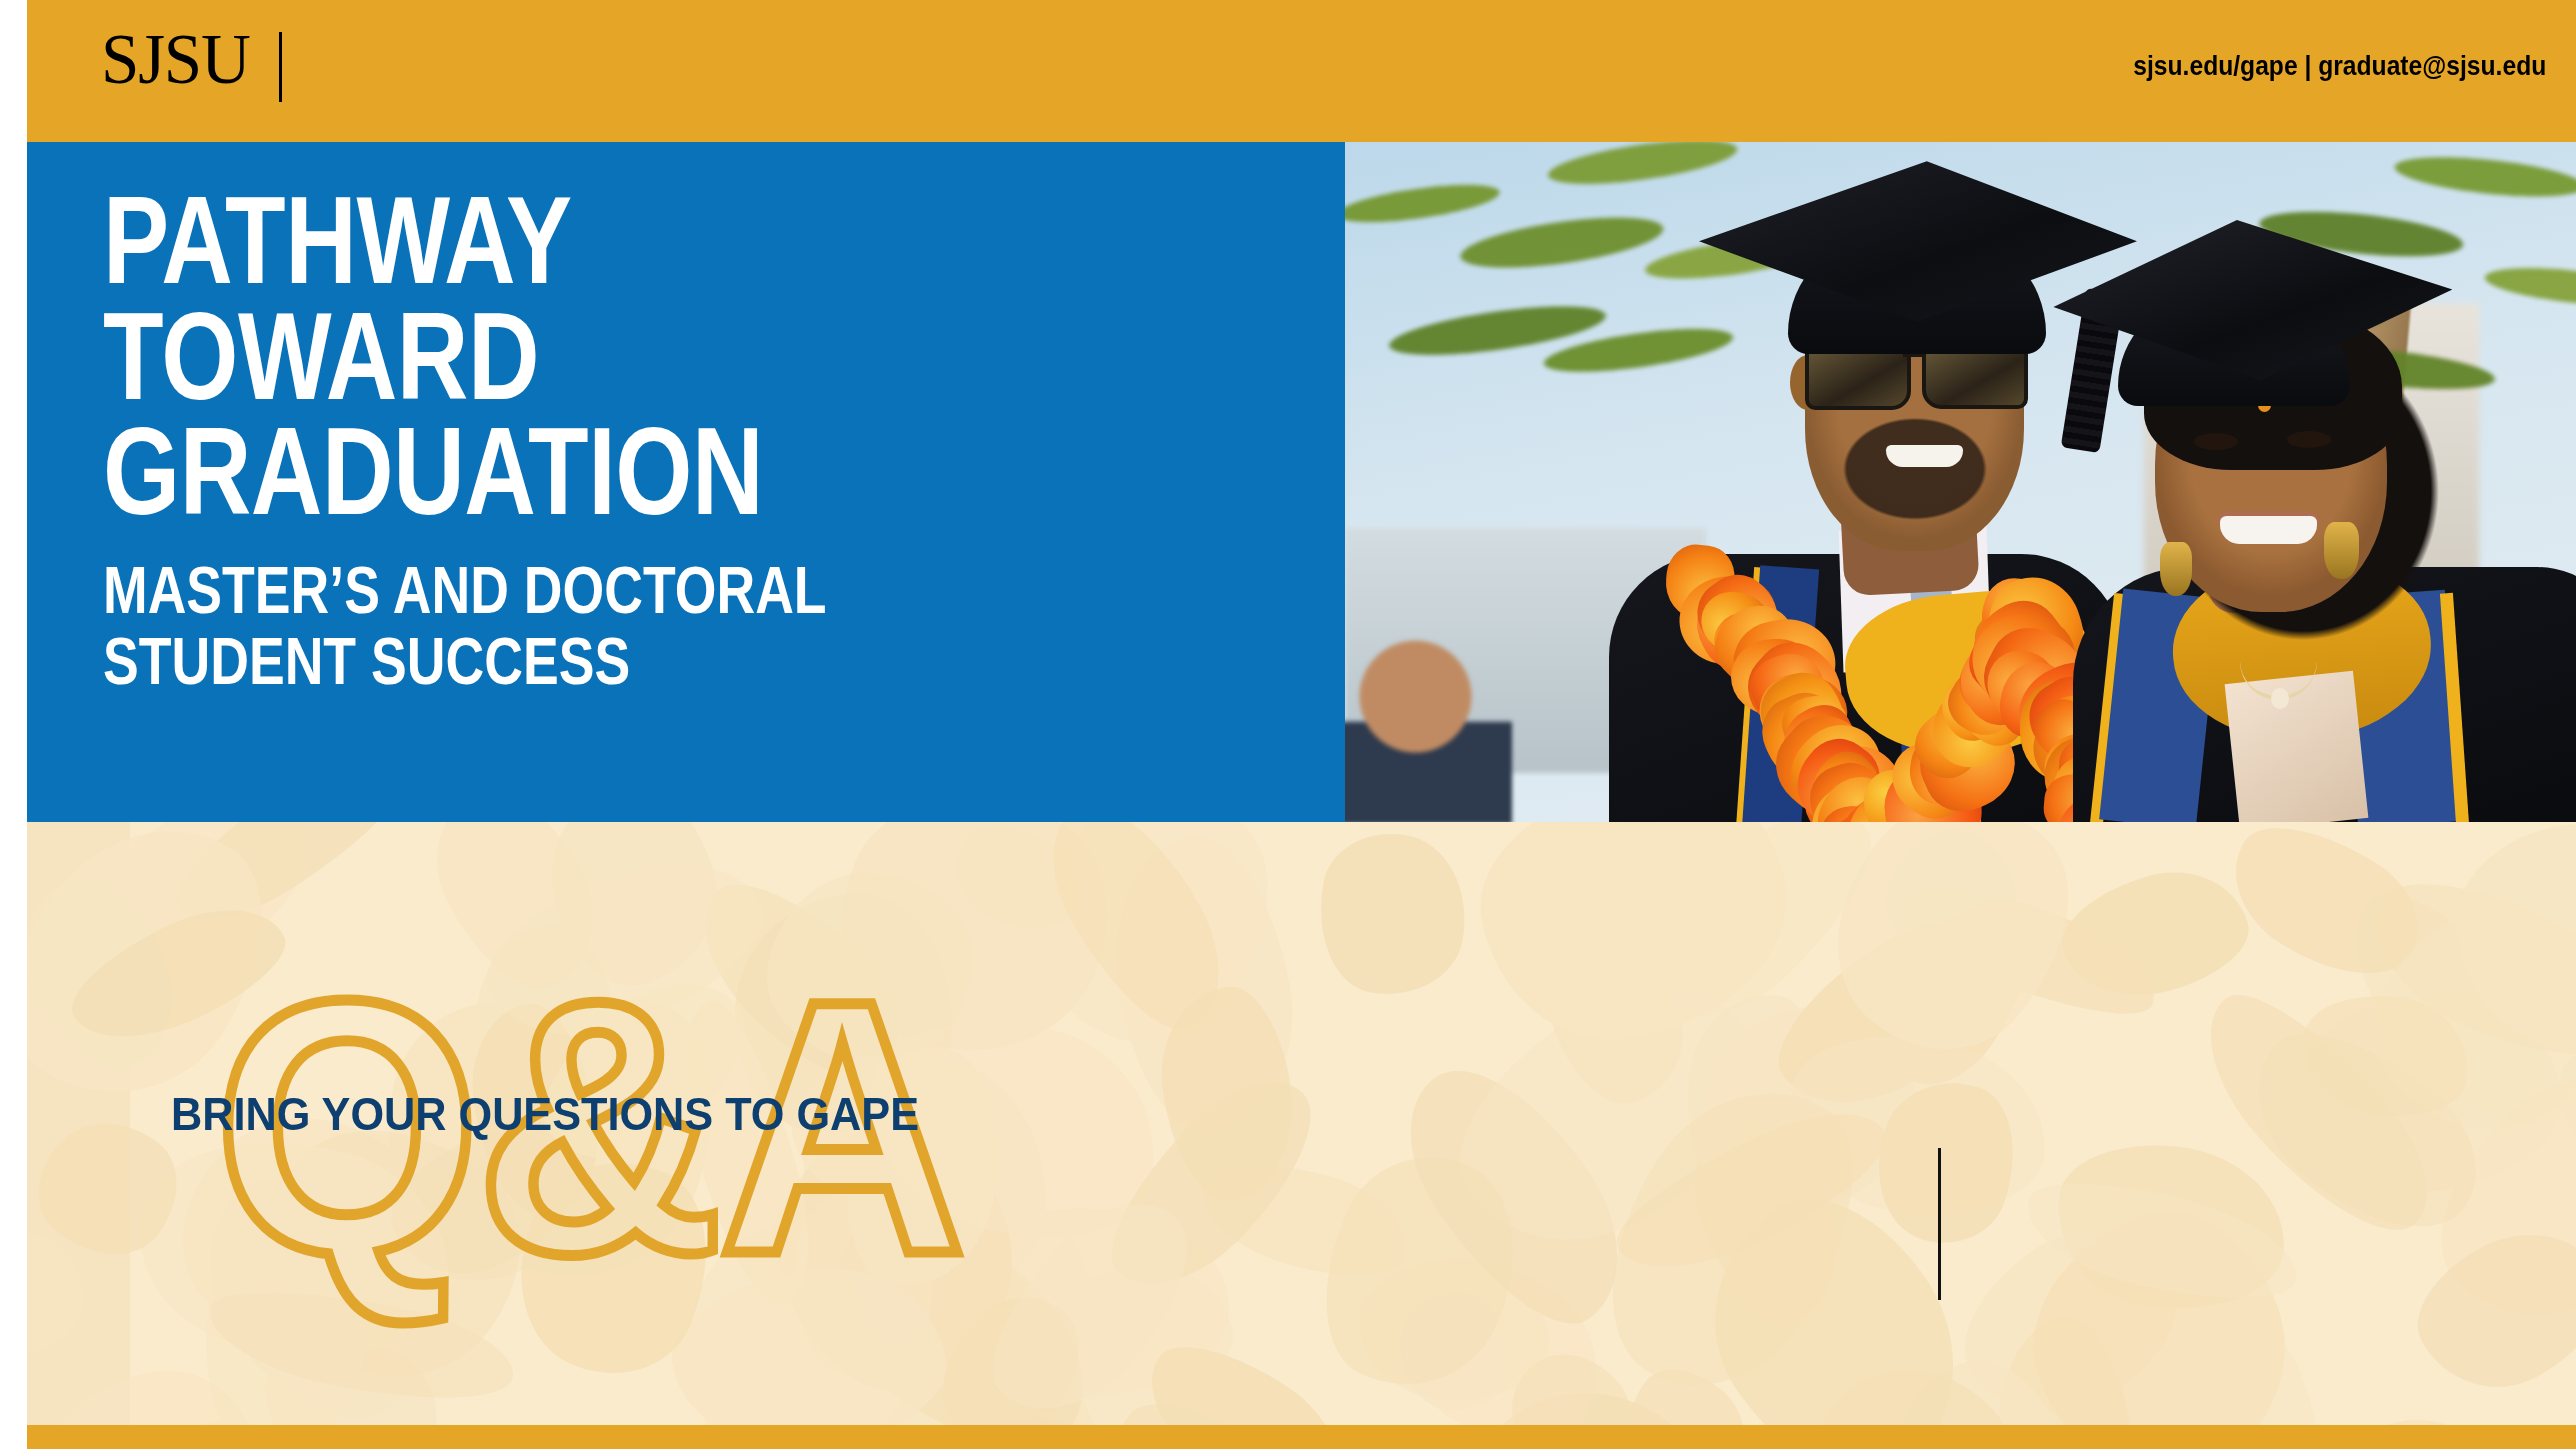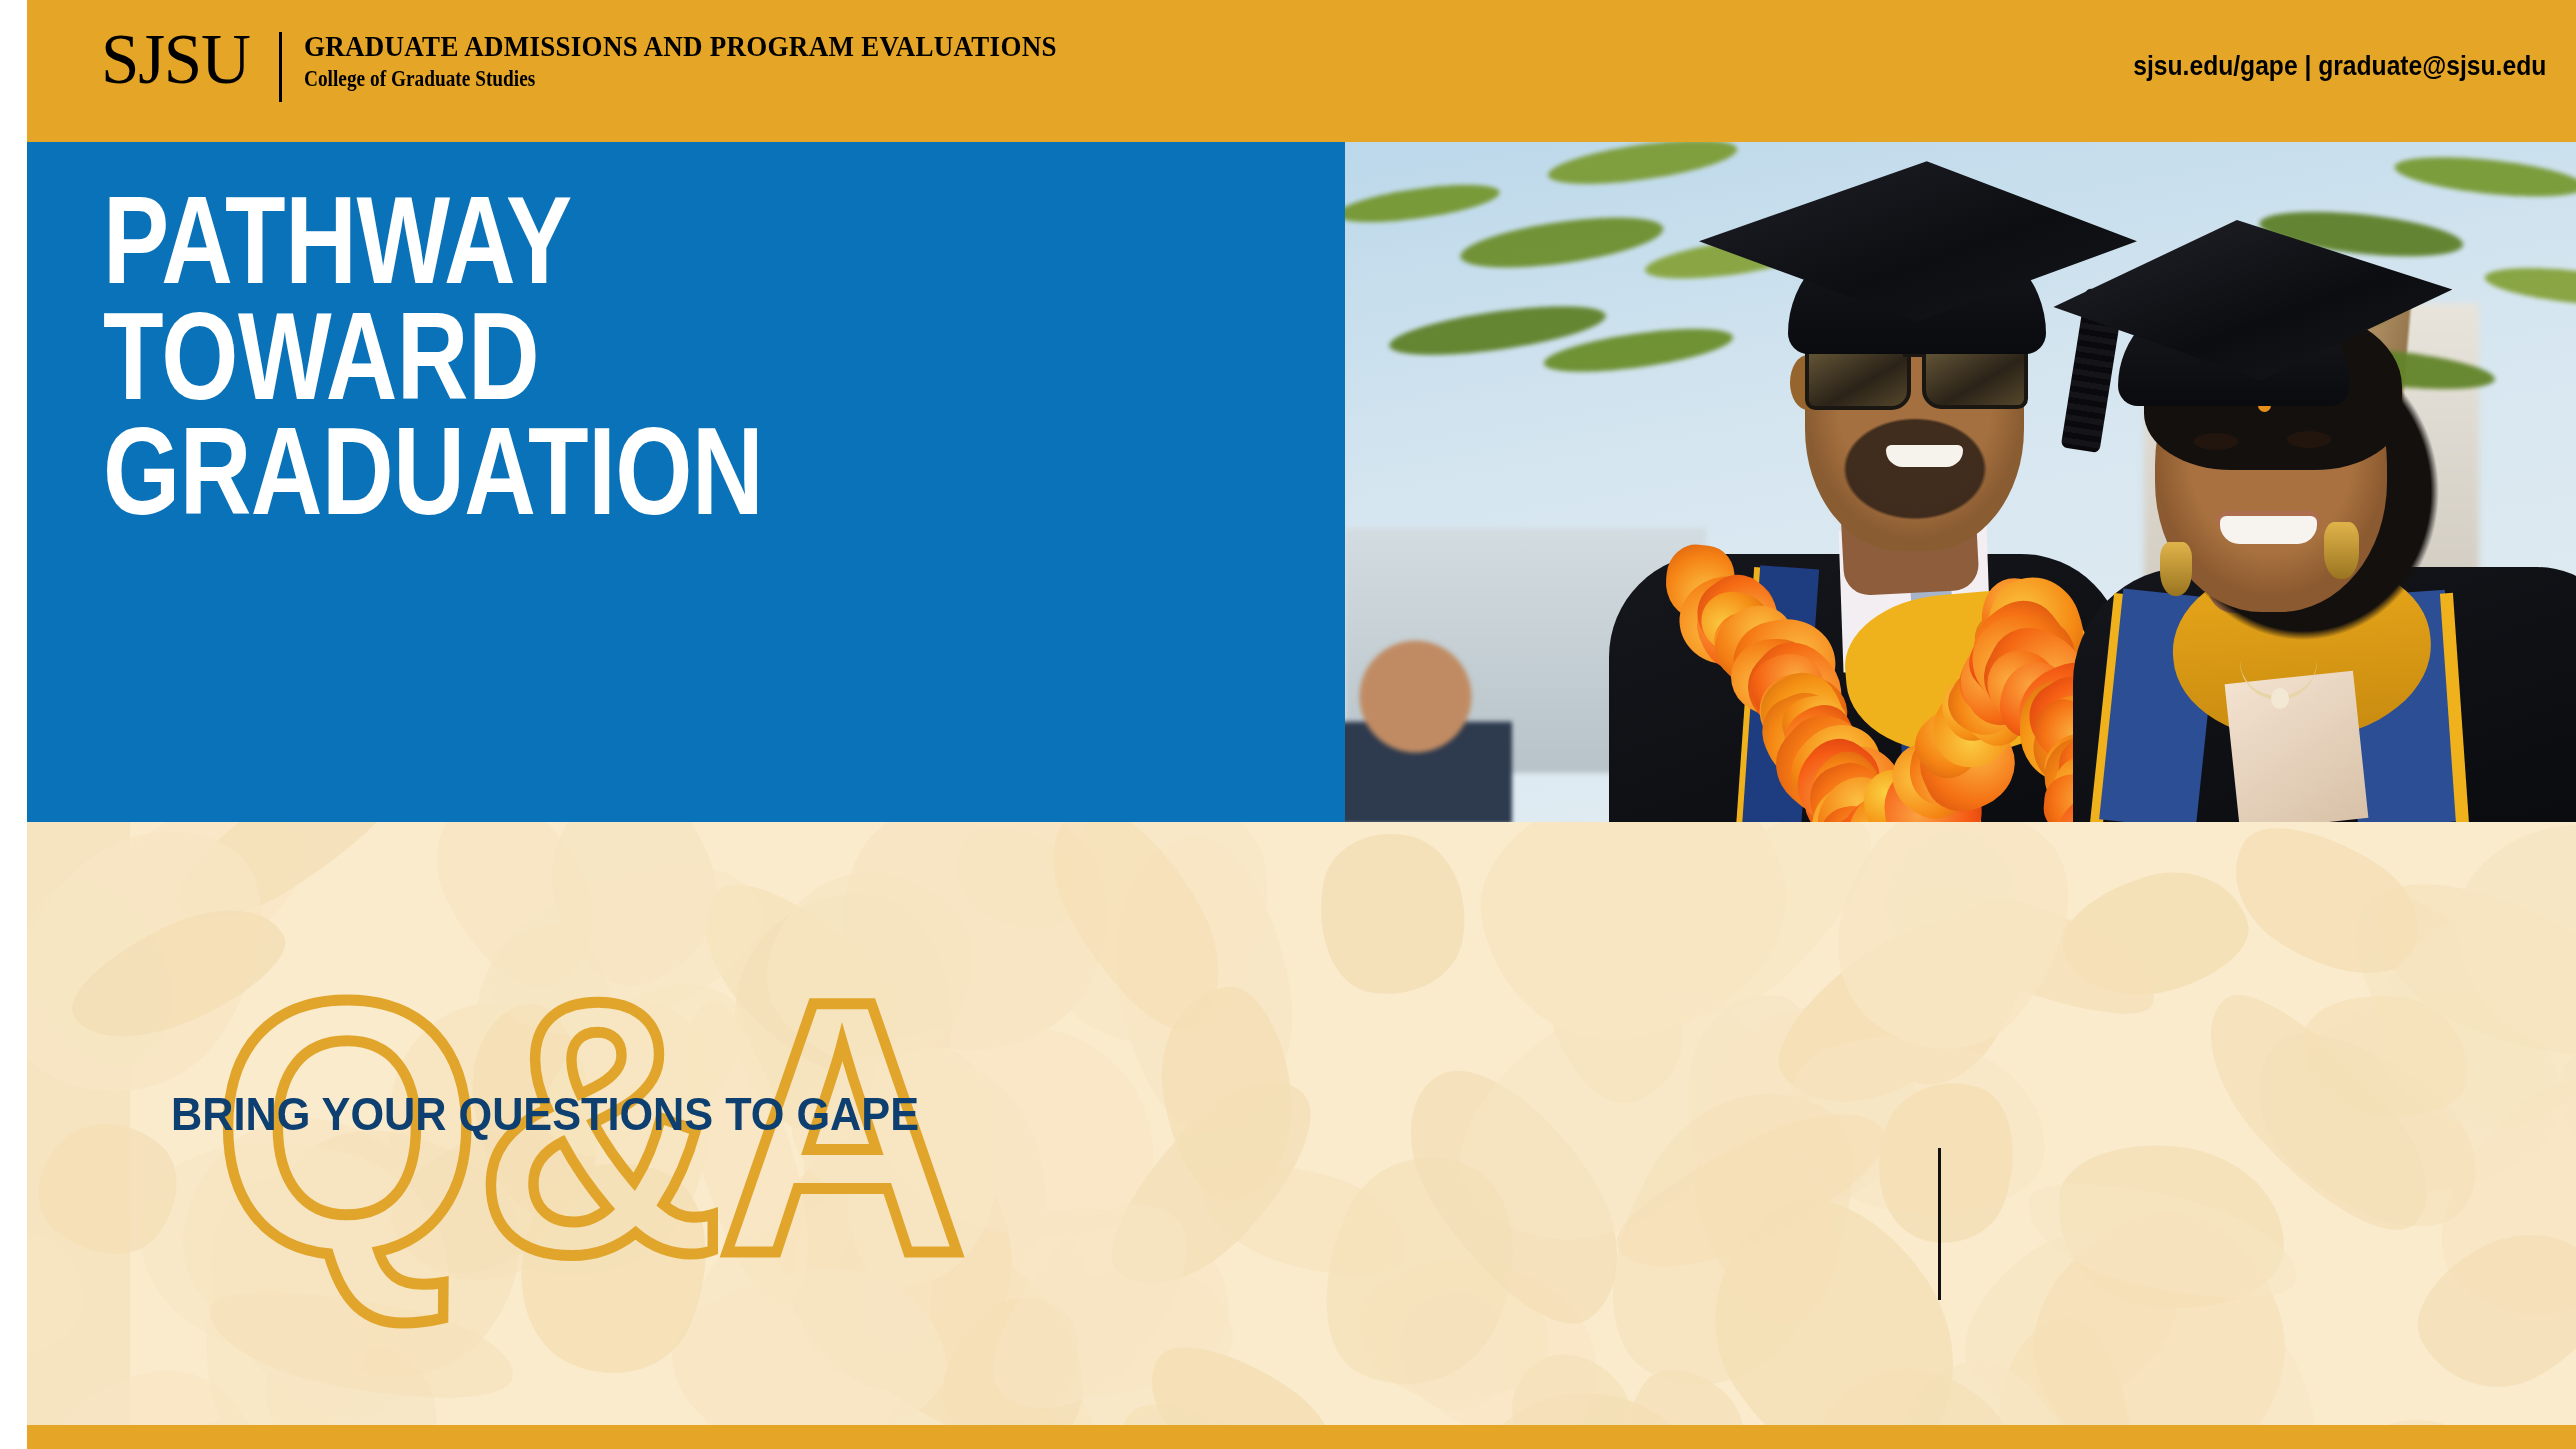--- a/index.html
+++ b/index.html
@@ -354,33 +354,33 @@
 </style>
 </head>
 <body>
 
 <div id="poster">
 
   <div id="header">
     <div id="logo-block">
       <div id="sjsu-mark">SJSU</div>
       <div id="logo-rule"></div>
-      <div id="logo-text">
-        <div id="dept-line">GRADUATE ADMISSIONS AND PROGRAM EVALUATIONS</div>
-        <div id="college-line">College of Graduate Studies</div>
-      </div>
     </div>
     <div id="header-contact">sjsu.edu/gape | graduate@sjsu.edu</div>
   </div>
 
   <div id="blue-panel">
     <div id="headline">
       <div class="hl-line">PATHWAY</div>
       <div class="hl-line">TOWARD</div>
       <div class="hl-line">GRADUATION</div>
+      <div id="subhead">
+        <div class="sub-line">MASTER’S AND DOCTORAL</div>
+        <div class="sub-line">STUDENT SUCCESS</div>
+      </div>
     </div>
   </div>
 
   <div id="photo">
     <div class="ph" id="sky"></div>
     <div class="ph" id="bldgA"></div>
     <div class="ph" id="bldgB"></div>
     <div class="ph" id="palmtrunk1"></div>
     <div class="ph" id="palmtrunk2"></div>
     <div class="ph" id="palm1"></div>

